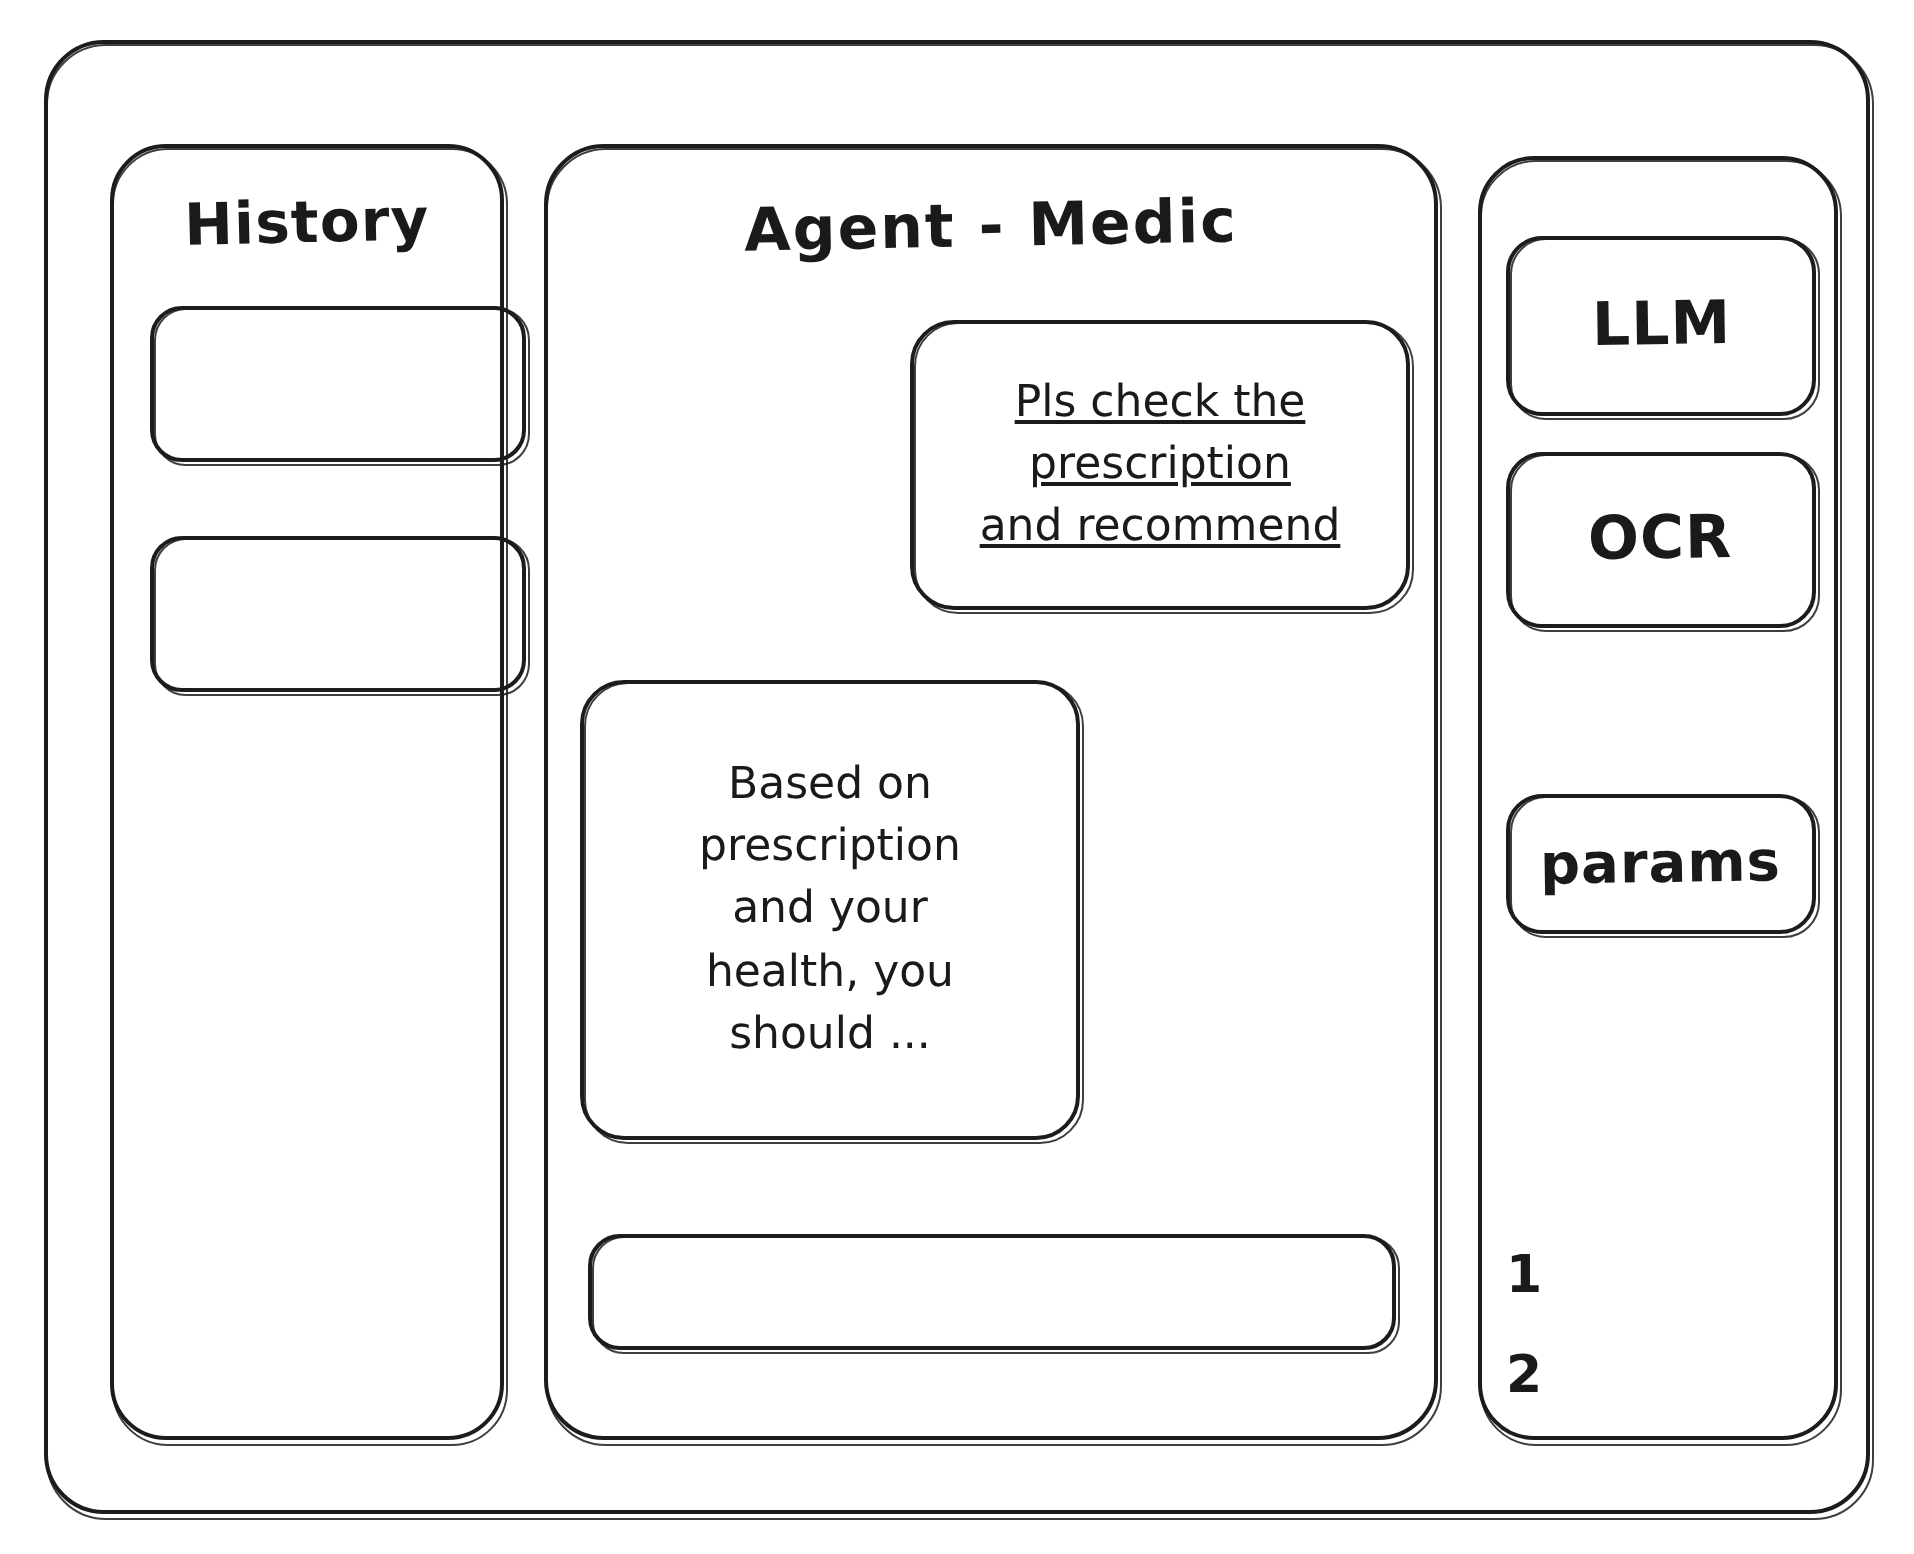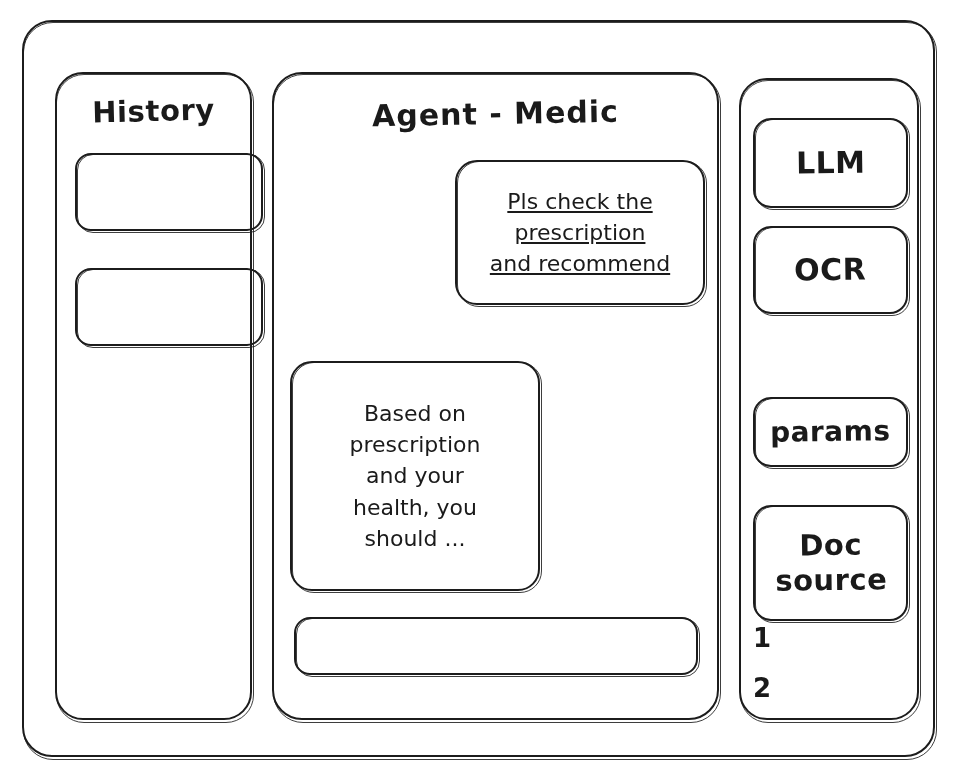--- a/index.html
+++ b/index.html
@@ -103,21 +103,21 @@
   }
 
   
   #user-bubble {
     left: 183px; top: 88px;
     width: 250px; height: 145px; text-decoration: underline;
   }
   
   #assistant-bubble {
     left: 18px; top: 268px;
-    width: 250px; height: 230px; margin-top: 21px;
+    width: 250px; height: 230px;
   }
 
   
   #composer-input {
     left: 22px; top: 545px;
     width: 404px; height: 58px;
     border-radius: 16px;
   }
 
   
@@ -206,20 +206,16 @@
   </div>
 
   <div class="sketch thin tool-button" id="tool-llm">
     <span class="tool-label">LLM</span>
   </div>
 
   <div class="sketch thin tool-button" id="tool-params">
     <span class="tool-label">params</span>
   </div>
 
-  <div class="sketch thin tool-button" id="tool-doc">
-    <span class="tool-label">Doc
-source</span>
-  </div>
 
   <div class="doc-ref" id="doc-ref-1">1</div>
   <div class="doc-ref" id="doc-ref-2">2</div>
 </div>
 
 </body></html>

